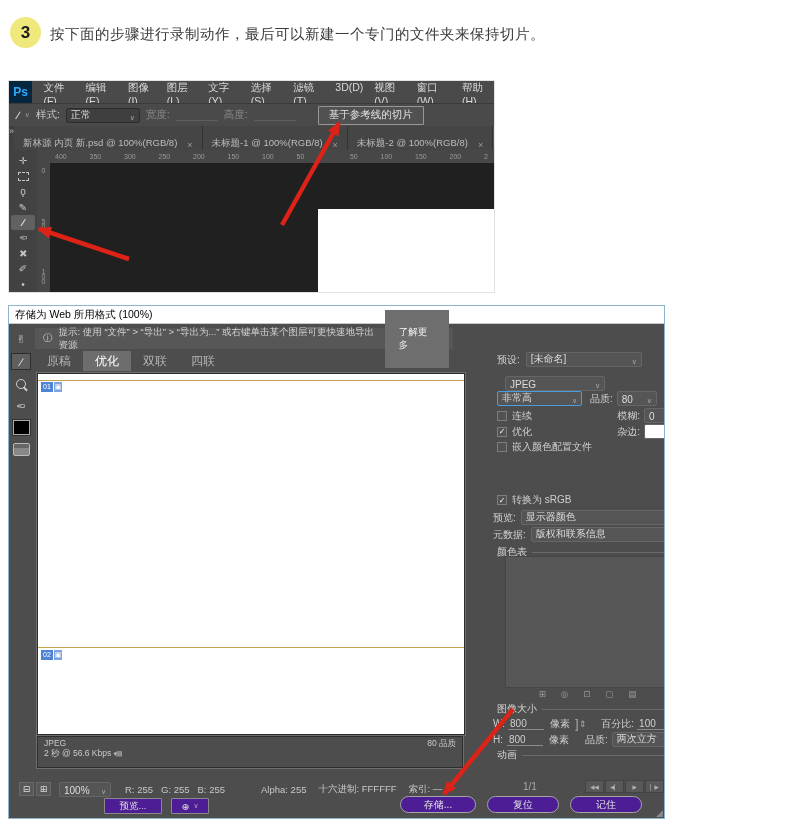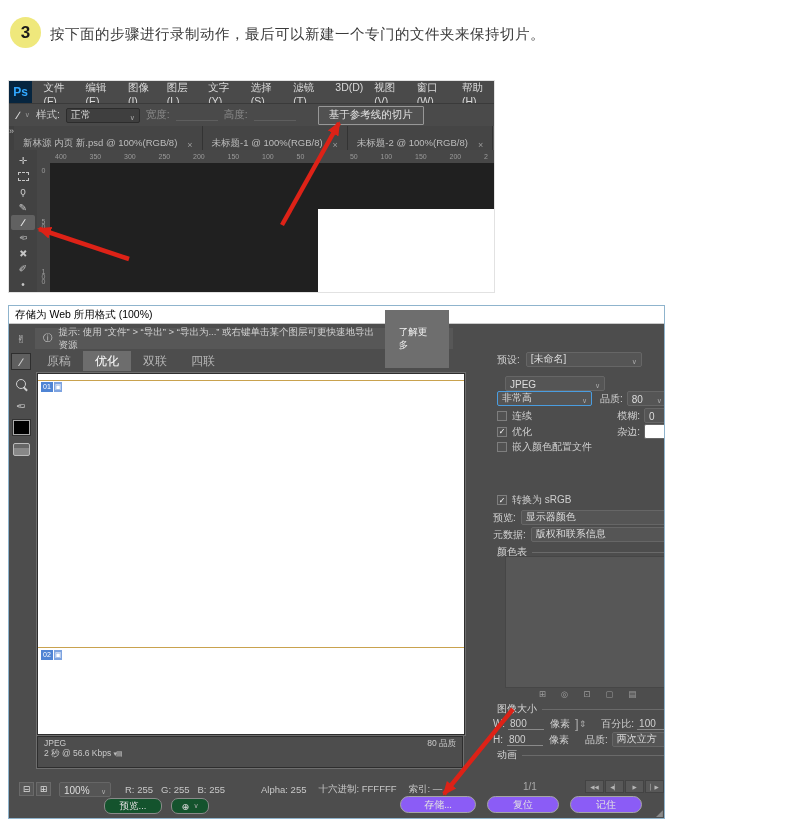--- a/index.html
+++ b/index.html
@@ -68,23 +68,23 @@
   .sliceline{position:absolute;left:0;right:0;height:1px;background:#c9a24e;}
   .slicetag{position:absolute;display:flex;gap:1px;font-size:7px;color:#fff;}
   .slicetag .n{background:#4f84d4;padding:0 2px;line-height:10px;}
   .slicetag .i{background:#7da3e0;padding:0 1px;line-height:10px;font-size:7px;}
   .pstat{position:absolute;left:28px;top:412px;width:426px;height:32px;background:#4d4d4d;border:1px solid #2e2e2e;
          outline:1px solid #6e6e6e;font-size:8.5px;color:#c9c9c9;padding:2px 6px;box-sizing:border-box;line-height:9.5px;}
   .pstat .r1{display:flex;justify-content:space-between;}
   .statusrow{position:absolute;left:10px;top:456px;height:18px;display:flex;align-items:center;font-size:9.5px;color:#c8c8c8;}
   .sqbtn{width:15px;height:14px;background:#585858;border:1px solid #6a6a6a;display:flex;align-items:center;
          justify-content:center;font-size:9px;color:#ddd;margin-right:2px;box-sizing:border-box;}
-  .pillbtn{position:absolute;height:17px;border:1px solid #a5a5a5;border-radius:9px;background:#8b5cf6;color:#e2e2e2;
-           font-size:10px;display:flex;align-items:center;justify-content:center;box-sizing:border-box;font-family:Liberation Serif, serif;}
-  .rectbtn{position:absolute;height:16px;border:1px solid #8a8a8a;border-radius:7px;background:#14532d;color:#ddd;
+  .pillbtn{position:absolute;height:17px;border:1px solid #a5a5a5;border-radius:9px;background:#4c1d95;color:#e2e2e2;
+           font-size:10px;display:flex;align-items:center;justify-content:center;box-sizing:border-box;}
+  .rectbtn{position:absolute;height:16px;border:1px solid #8a8a8a;border-radius:1px;background:#4c1d95;color:#ddd;
            font-size:9.5px;display:flex;align-items:center;justify-content:center;box-sizing:border-box;}
   
   .rpanel{position:absolute;left:458px;top:0;width:193px;bottom:0;font-size:10px;color:#cfcfcf;margin-left:26px;}
   .prow{position:absolute;display:flex;align-items:center;}
   .chk{width:10px;height:10px;border:1px solid #7e7e7e;background:#525252;display:inline-flex;align-items:center;
        justify-content:center;font-size:8px;color:#fff;margin-right:5px;box-sizing:border-box;}
   .hdr{display:flex;align-items:center;gap:5px;color:#d5d5d5;}
   .hdr .line{flex:1;height:1px;background:#6a6a6a;}
   .uline{border-bottom:1px solid #8a8a8a;text-align:left;padding:0 2px;}
   .panmenu{font-size:7px;color:#bbb;letter-spacing:-1px;}
@@ -289,21 +289,21 @@
           </span>
           <span class="panmenu" style="margin-left:auto">▾≡</span>
         </div>
         <div class="prow" style="left:12px;top:52px">
           <span class="dd" style="width:100px">
             <span>JPEG</span>
               <span class="a">∨</span>
           </span>
         </div>
         <div class="prow" style="left:4px;top:67px;right:2px">
-          <span class="dd" style="width:95px;border-color:#4a9de0">
+          <span class="dd" style="width:85px;border-color:#4a9de0">
             <span>非常高</span>
               <span class="a">∨</span>
           </span>
           <span style="margin-left:8px">品质:</span>
           <span class="dd" style="width:40px;margin-left:4px">
             <span>80</span>
               <span class="a">∨</span>
           </span>
         </div>
         <div class="prow" style="left:4px;top:84px;right:2px">

